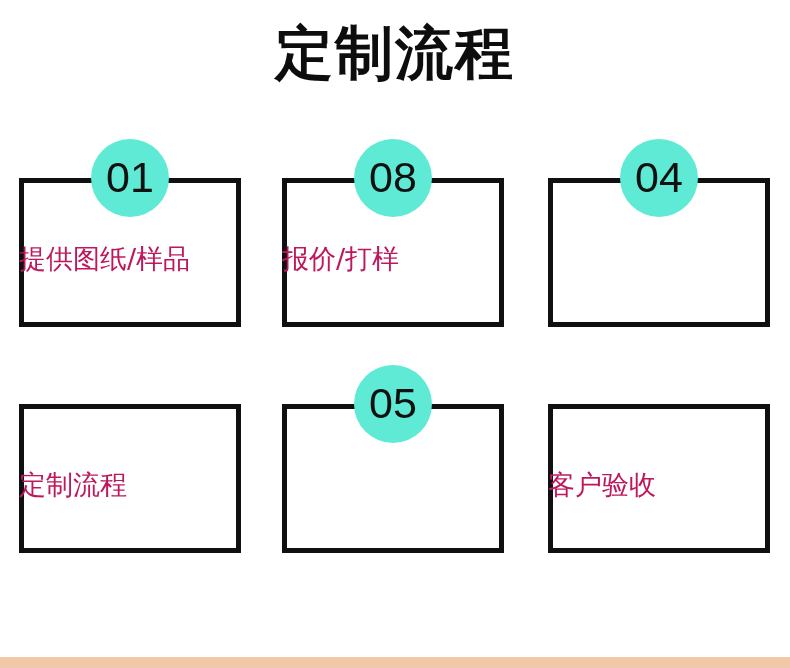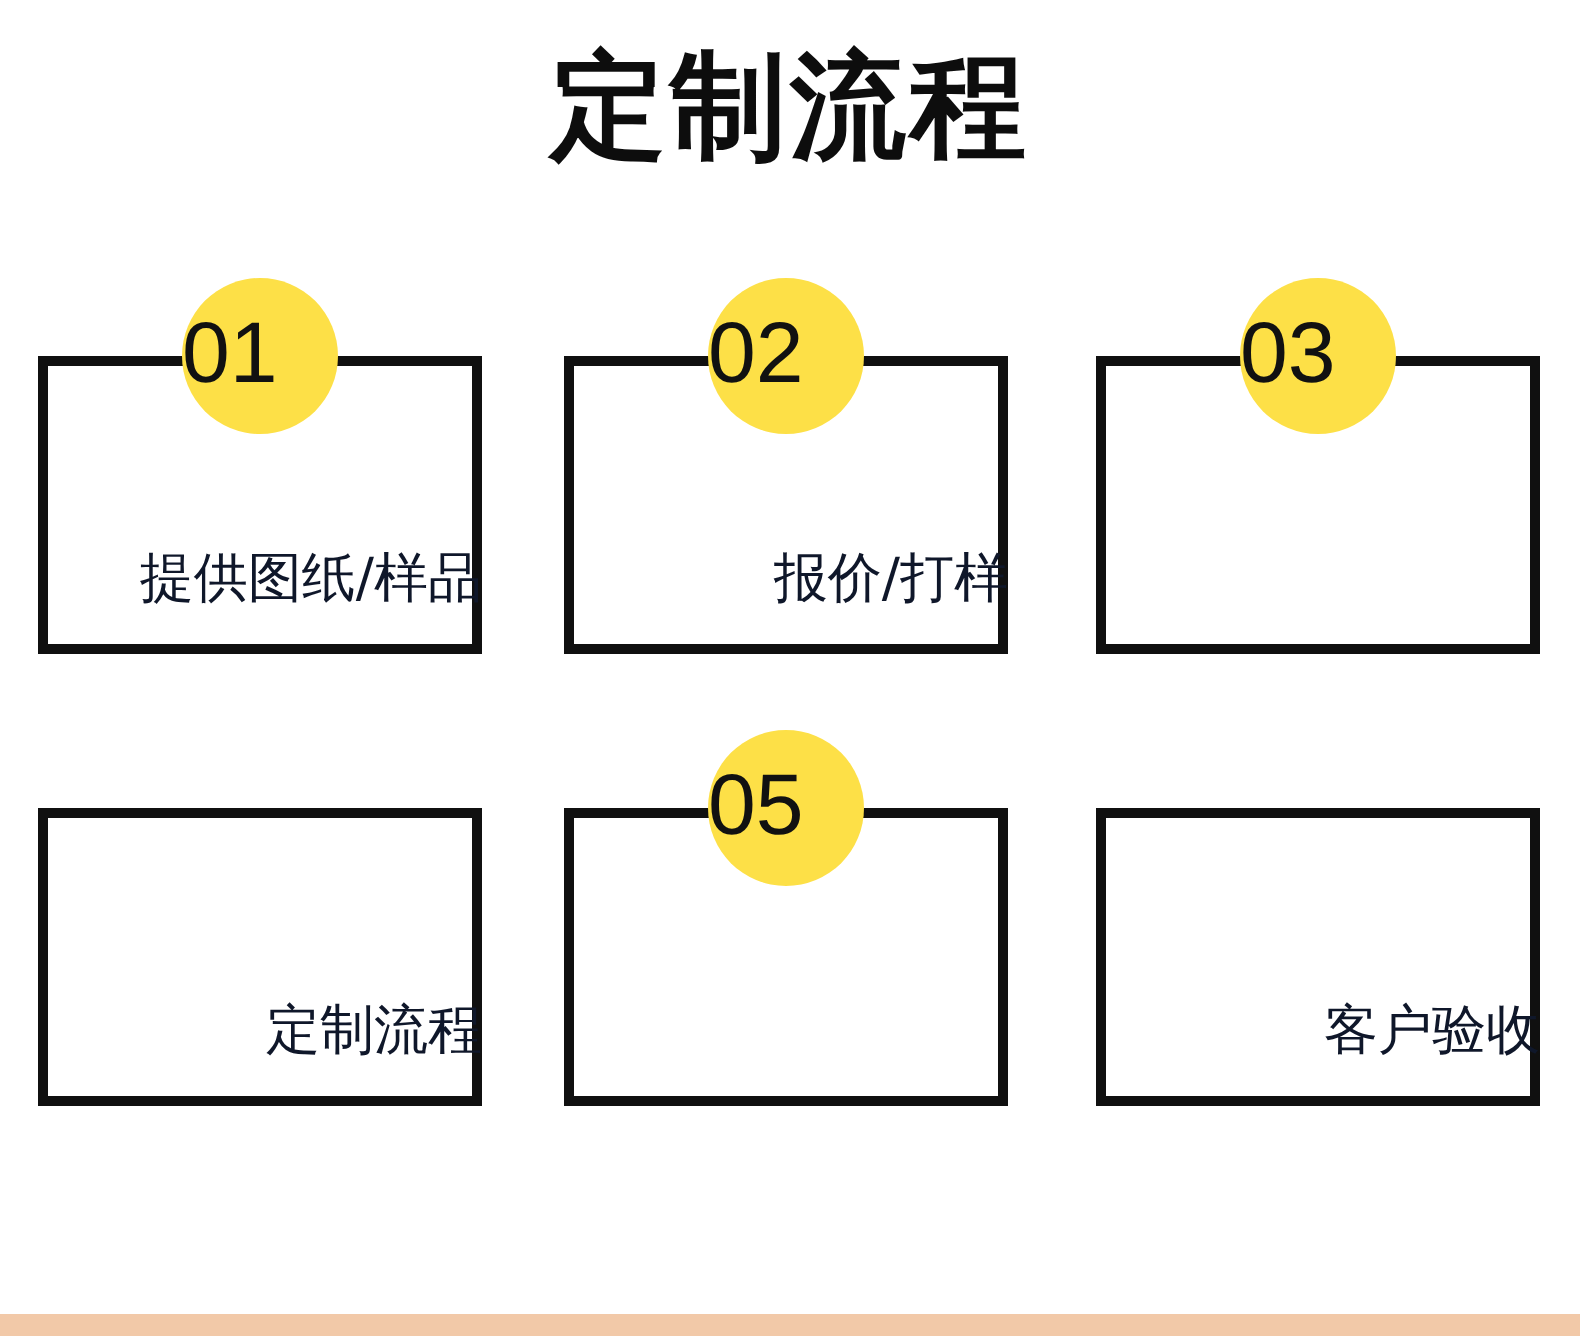--- a/index.html
+++ b/index.html
@@ -68,41 +68,41 @@
     box-sizing: border-box;
     border: 5px solid #101010;
     background: transparent;
   }
 
   .step-label {
     position: absolute;
     left: 0;
     right: 0;
     top: 63px;
-    text-align: right;
+    text-align: left;
     font-size: 27px;
     line-height: 36px;
-    color: #0f172a;
+    color: #be185d;
     font-weight: normal;
     font-family: "DejaVu Sans", "Liberation Sans", sans-serif;
     white-space: nowrap;
-    margin-top: 31px;
   }
 
   .step-badge {
     position: absolute;
     left: 50%;
     top: -39px;
     margin-left: -39px;
     width: 78px;
     height: 78px;
     border-radius: 50%;
-    background: #fde047;
+    background: #5eead4;
     display: flex;
     align-items: center;
+    justify-content: center;
   }
 
   .step-number {
     font-size: 43px;
     line-height: 43px;
     color: #111111;
     font-weight: 300;
     letter-spacing: 0px;
     font-family: "Liberation Sans", "DejaVu Sans", sans-serif;
     transform: translateY(-1px);
@@ -132,28 +132,28 @@
       <div class="step-label">提供图纸/样品</div>
       <div class="step-badge">
         <span class="step-number">01</span>
       </div>
     </div>
 
     <div class="step-cell r0 c1">
       <div class="step-box"></div>
       <div class="step-label">报价/打样</div>
       <div class="step-badge">
-        <span class="step-number">02</span>
+        <span class="step-number">08</span>
       </div>
     </div>
 
     <div class="step-cell r0 c2">
       <div class="step-box"></div>
       <div class="step-badge">
-        <span class="step-number">03</span>
+        <span class="step-number">04</span>
       </div>
     </div>
 
     <div class="step-cell r1 c0">
       <div class="step-box"></div>
       <div class="step-label">定制流程</div>
     </div>
 
     <div class="step-cell r1 c1">
       <div class="step-box"></div>

